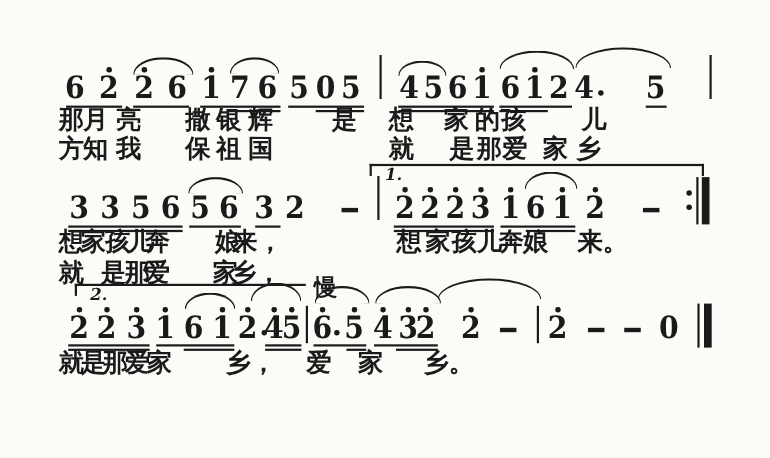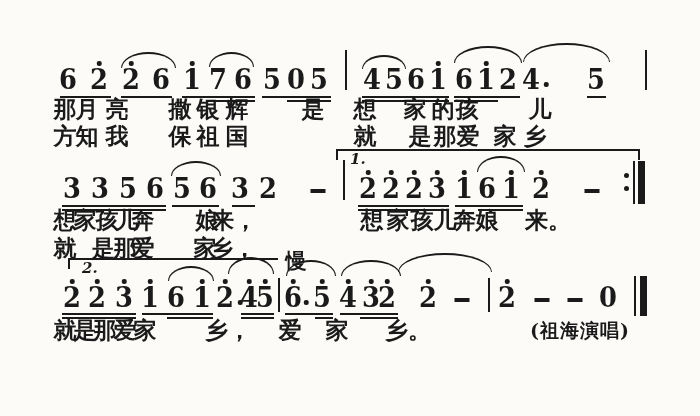--- a/index.html
+++ b/index.html
@@ -248,15 +248,14 @@
       <div class="tempo" style="left: 296px; top: 250px; color: rgb(26, 26, 26);">慢</div>
       <div class="lyric" style="left: 65px; top: 318px; color: rgb(26, 26, 26);">就</div>
       <div class="lyric" style="left: 85px; top: 318px; color: rgb(26, 26, 26);">是</div>
       <div class="lyric" style="left: 105px; top: 318px; color: rgb(26, 26, 26);">那</div>
       <div class="lyric" style="left: 125px; top: 318px; color: rgb(26, 26, 26);">爱</div>
       <div class="lyric" style="left: 145px; top: 318px; color: rgb(26, 26, 26);">家</div>
       <div class="lyric" style="left: 228px; top: 318px; color: rgb(26, 26, 26);">乡，</div>
       <div class="lyric" style="left: 290px; top: 318px; color: rgb(26, 26, 26);">爱</div>
       <div class="lyric" style="left: 337px; top: 318px; color: rgb(26, 26, 26);">家</div>
       <div class="lyric" style="left: 408px; top: 318px; color: rgb(26, 26, 26);">乡。</div>
-      <div class="lyric credit" style="left: 580px; top: 321px; color: rgb(26, 26, 26);">(祖海演唱)</div>
     </div>
   </div>
 
 </body></html>

